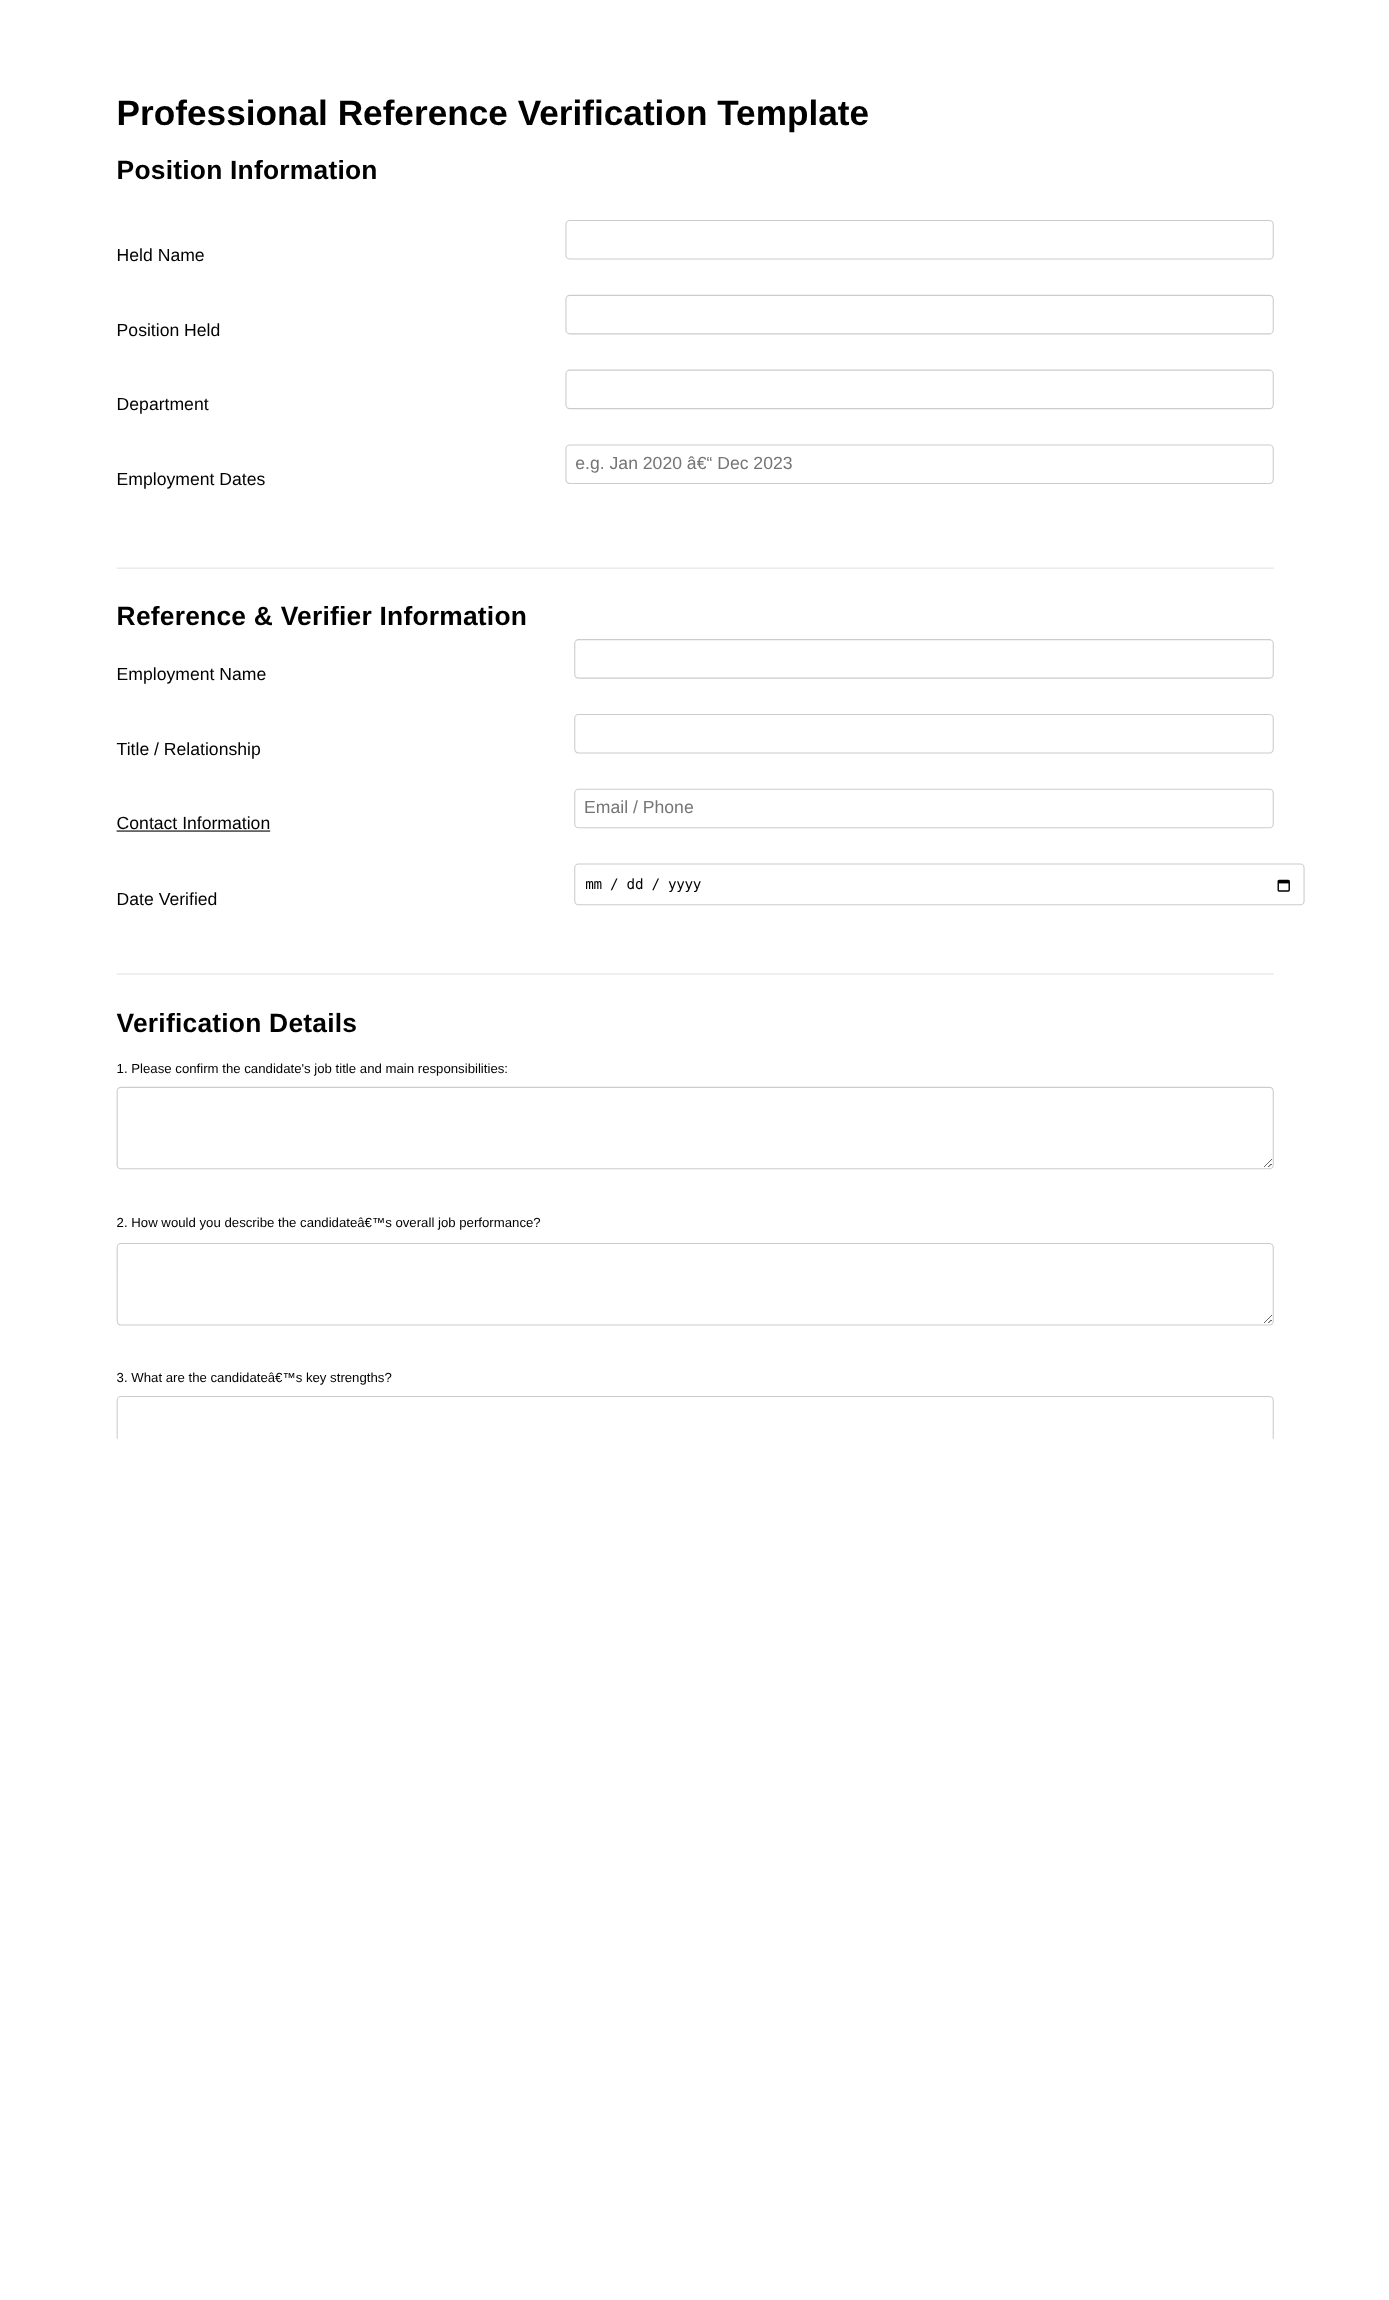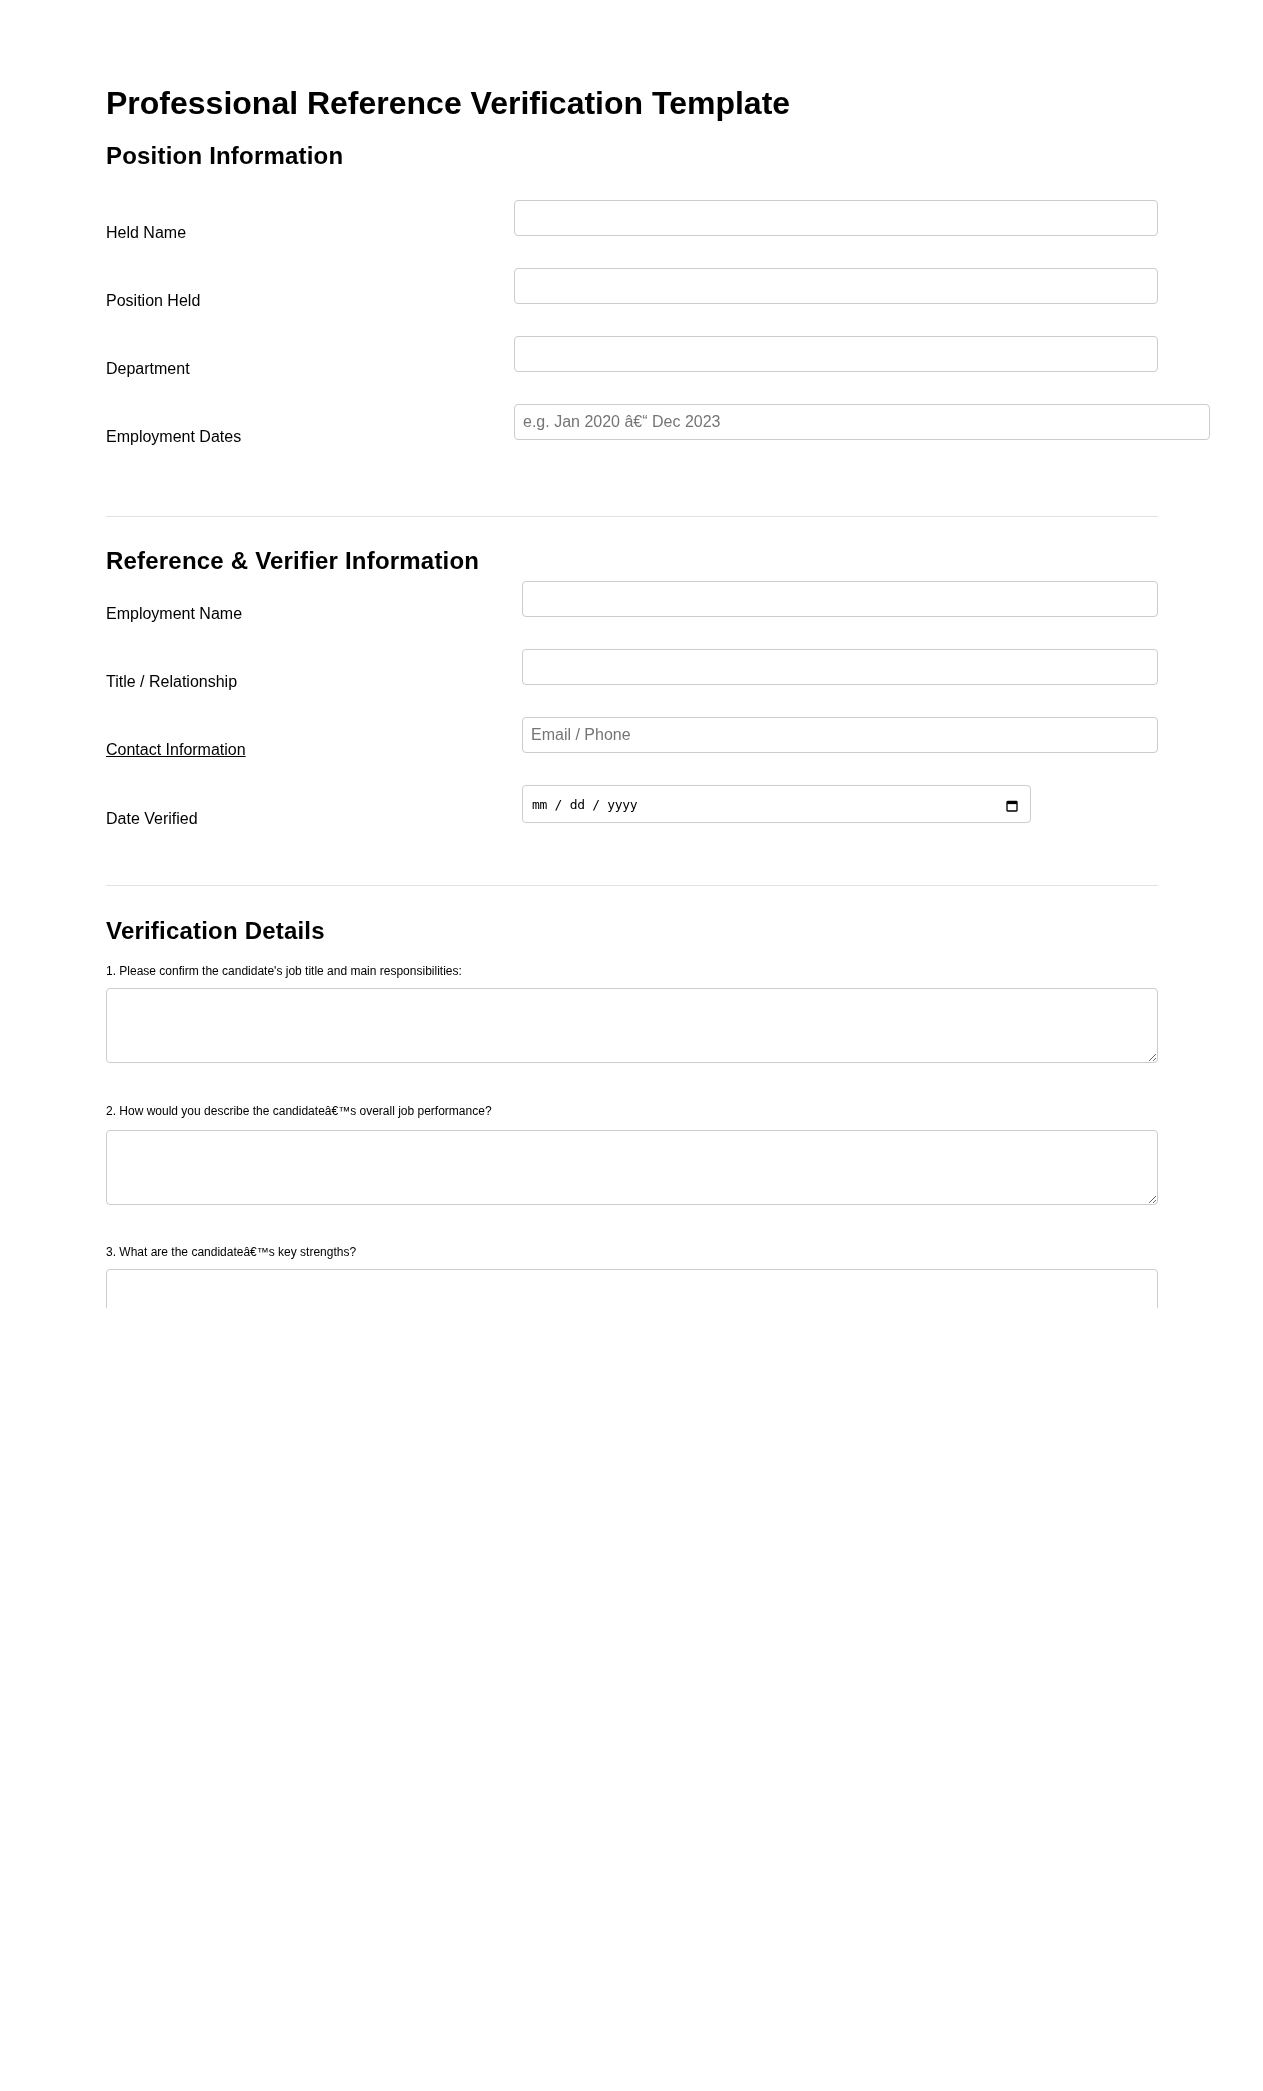--- a/index.html
+++ b/index.html
@@ -129,37 +129,37 @@
   <span class="abs field-label" style="top:214px;">Held Name</span>
   <input class="abs text-input" style="left: 514px; top: 190px; width: 644px;" type="text">
 
   <span class="abs field-label" style="top:282px;">Position Held</span>
   <input class="abs text-input" style="left: 514px; top: 258px; width: 644px;" type="text">
 
   <span class="abs field-label" style="top:350px;">Department</span>
   <input class="abs text-input" style="left: 514px; top: 326px; width: 644px;" type="text">
 
   <span class="abs field-label" style="top:418px;">Employment Dates</span>
-  <input class="abs text-input" style="left: 514px; top: 394px; width: 696px;" type="text" placeholder="e.g. Jan 2020 â€“ Dec 2023">
+  <input class="abs text-input" style="left: 514px; top: 394px; width: 644px;" type="text" placeholder="e.g. Jan 2020 â€“ Dec 2023">
 
   <hr class="abs divider" style="top:506px;">
 
   <h2 class="abs section-title" style="top:537px;text-align:center;">Reference &amp; Verifier Information</h2>
 
   <span class="abs field-label" style="top:595px;">Employment Name</span>
   <input class="abs text-input" style="left: 522px; top: 571px; width: 636px;" type="text">
 
   <span class="abs field-label" style="top:663px;">Title / Relationship</span>
   <input class="abs text-input" style="left: 522px; top: 639px; width: 636px;" type="text">
 
   <span class="abs field-label" style="top:731px;text-decoration:underline;">Contact Information</span>
   <input class="abs text-input" style="left: 522px; top: 707px; width: 636px;" type="text" placeholder="Email / Phone">
 
   <span class="abs field-label" style="top:800px;">Date Verified</span>
-  <div class="abs date-input" style="left:522px; top:775px; width:509px;">
+  <div class="abs date-input" style="left:522px; top:775px; width:664px;">
     <span class="date-text">mm / dd / yyyy</span>
     <span class="calendar-icon">
       <svg width="12" height="12" viewBox="0 0 12 12">
         <rect x="1" y="1.5" width="10" height="9.5" fill="none" stroke="#000" stroke-width="1.3" rx="0.8"></rect>
         <rect x="1" y="1.5" width="10" height="2.6" fill="#000"></rect>
       </svg>
     </span>
   </div>
 
   <hr class="abs divider" style="top:875px;">

